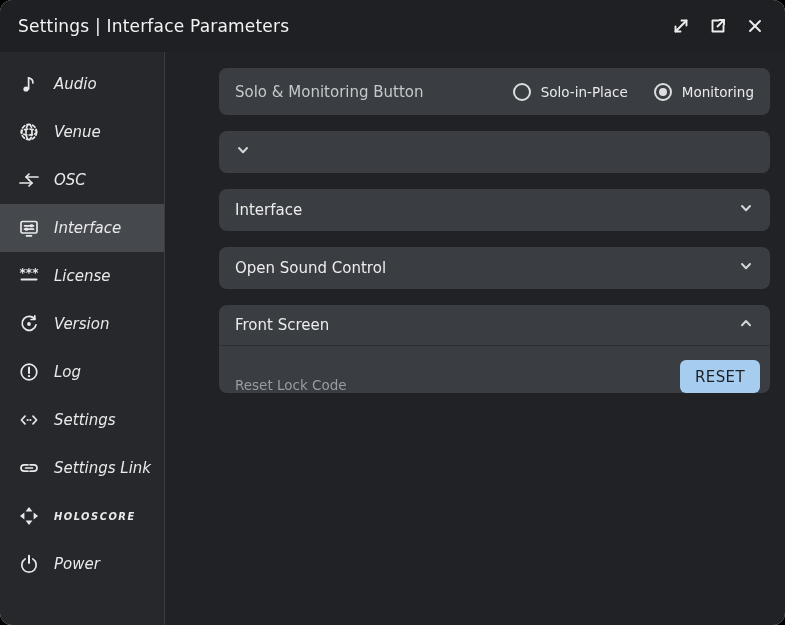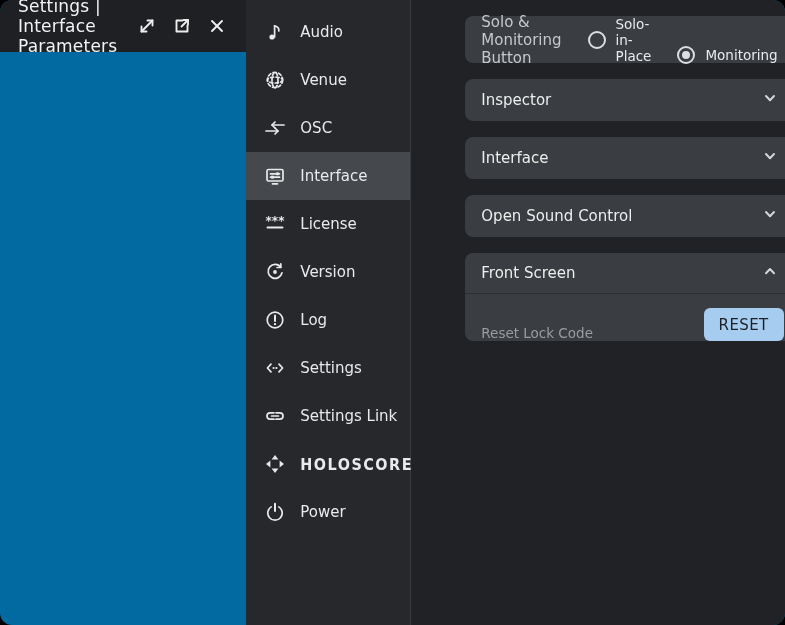--- a/index.html
+++ b/index.html
@@ -1,21 +1,21 @@
 <!DOCTYPE html>
 <html><head>
 <meta charset="utf-8">
 <style>
   * { margin:0; padding:0; box-sizing:border-box; }
   html,body { background:#000; }
   body { font-family:"DejaVu Sans","Liberation Sans",sans-serif; }
 
   .window {
     width:785px; height:625px; border-radius:12px; overflow:hidden;
-    background:#0369a1; display:flex; flex-direction:row;
+    background:#e5e5e5; display:flex; flex-direction:column;
   }
 
   
   .titlebar {
     height:52px; flex:0 0 52px; display:flex; align-items:center;
     padding:0 18px; background:#1e2023;
   }
   .titlebar .title { color:#f2f3f4; font-size:17px; letter-spacing:.2px; }
   .titlebar .spacer { flex:1; }
   .tb-icon { width:24px; height:24px; margin-left:13px; cursor:pointer;
@@ -25,31 +25,31 @@
 
   
   .body { flex:1; display:flex; min-height:0; }
 
   .sidebar {
     width:165px; flex:0 0 165px; background:#26282b;
     border-right:1px solid #3a3c3f; padding-top:8px;
   }
   .side-item {
     height:48px; display:flex; align-items:center; padding-left:17px;
-    cursor:pointer; color:#e9eaeb; font-size:15px;
+    cursor:pointer; color:#e9eaeb; font-size:15px;font-style:italic;
   }
   .side-item.selected { background:#45484c; }
   .side-item .ic { width:24px; flex:0 0 24px; margin-right:13px;
     display:flex; align-items:center; justify-content:center; }
   .side-item .ic svg { stroke:#e8e9ea; stroke-width:1.7; fill:none;
     stroke-linecap:round; stroke-linejoin:round; }
   .side-item .ic svg .fill { fill:#e8e9ea; stroke:none; }
   .side-item .ic svg text { fill:#e8e9ea; stroke:none;
     font-family:"DejaVu Sans",sans-serif; }
-  .logo-label { font-weight:bold; letter-spacing:1.5px; font-size:16px;
+  .logo-label { font-weight:bold; letter-spacing:1.5px; font-size:11px;
     font-stretch:condensed; }
 
   .main { flex:1; padding:16px 15px 0 15px; background:#202225; }
 
   
   .panel {
     background:#3a3d41; border-radius:8px; margin-bottom:16px;
     color:#eceded; font-size:15px;margin-left:39px;
   }
   .panel-row {
@@ -257,21 +257,20 @@
             <span class="radio-opt on">
               <span class="radio-circle"></span>
               <span>Monitoring</span>
             </span>
           </span>
         </div>
       </div>
 
       <div class="panel">
         <div class="acc-header">
-          <span class="lbl">Inspector</span>
           <span class="chev">
             <svg width="16" height="16" viewBox="0 0 16 16">
                 <path d="M4 6 L8 10.2 L12 6"></path>
               </svg>
           </span>
         </div>
       </div>
 
       <div class="panel">
         <div class="acc-header">

